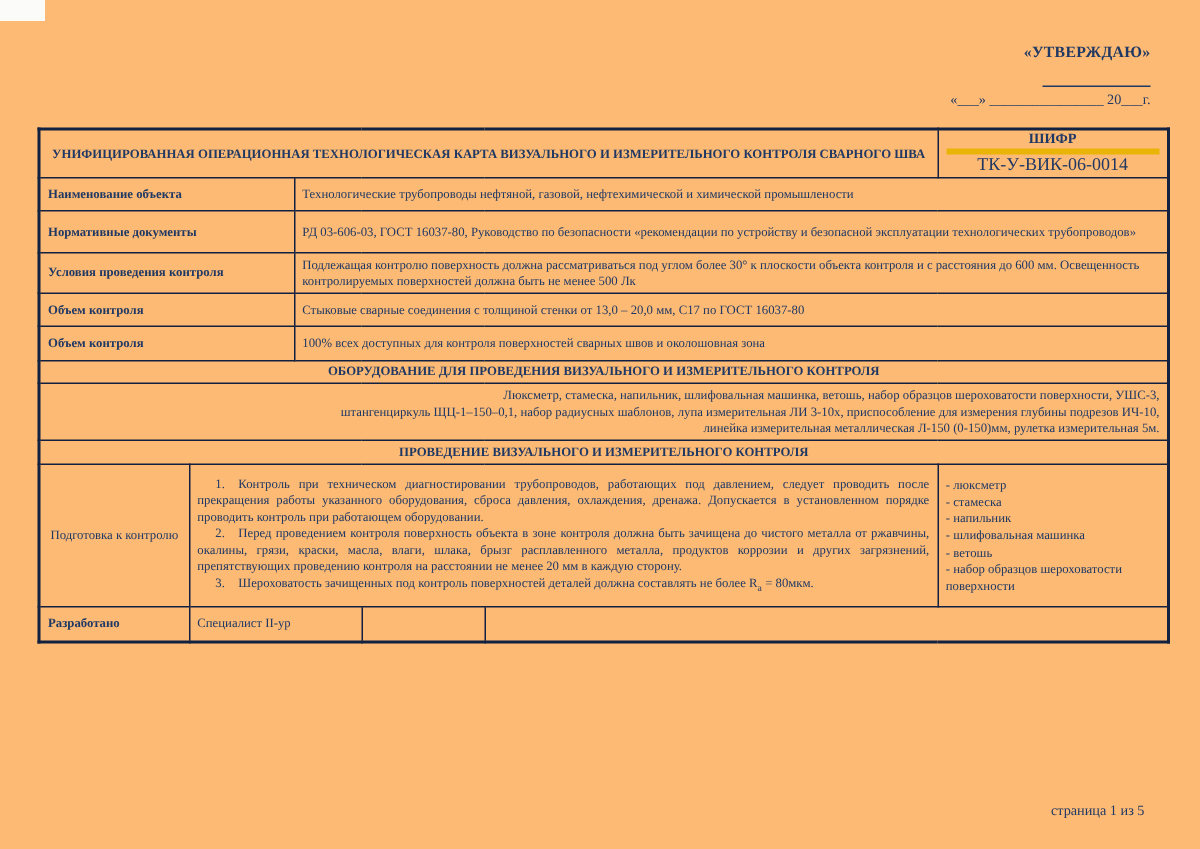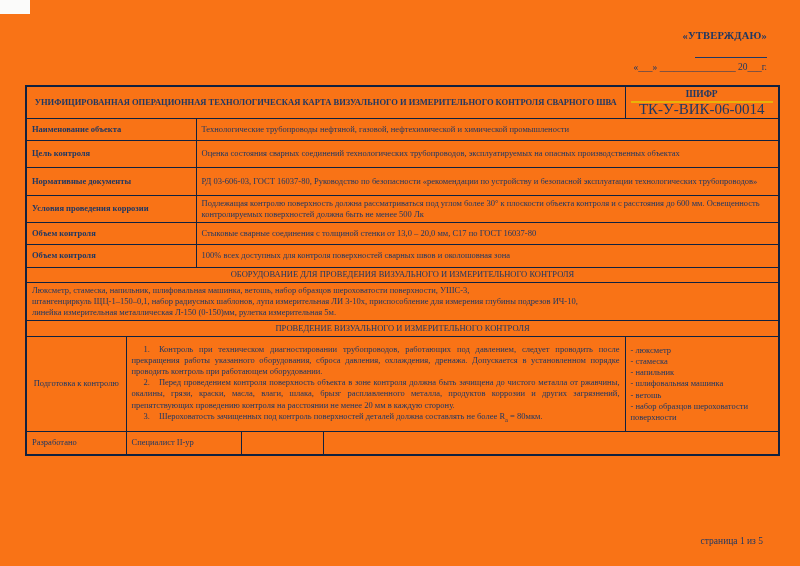--- a/index.html
+++ b/index.html
@@ -1,20 +1,20 @@
 <!DOCTYPE html>
 <html><head>
 <meta charset="utf-8">
 <style>
   * { box-sizing: border-box; }
   html,body { margin:0; padding:0; background:#fff; }
   .page {
     position: relative;
     width: 800px; height: 566px;
-    background: #f97316;
+    background: #fdba74;
     font-family: "Liberation Serif", serif;
     color: #1f3864;
     overflow: hidden;
   }
   .scan-artifact {
     position:absolute; left:0; top:0; width:30px; height:14px;
     background:#fbfbfa;
   }
   
   .approve-label {
@@ -38,38 +38,38 @@
   table.doc td {
     border:1px solid #11213f;
     padding:1px 5px;
     vertical-align:middle;
     font-size:8.5px; line-height:1.3;
     overflow:hidden;
   }
   td.title-cell { font-size:9.5px; font-weight:bold; text-align:center; line-height:1.35;margin-top:20px; }
   td.cipher-cell { padding:0; }
   .cipher-top {
-    height:15px; border-bottom:2px solid #eab308;
+    height:15px; border-bottom:4px solid #eab308;
     display:flex; align-items:center; justify-content:center;
     font-size:9.5px; font-weight:bold;text-align:center;
   }
   .cipher-bottom {
     height:14px; display:flex; align-items:center; justify-content:center;
-    font-size:15px;
+    font-size:12px;
   }
   td.row-label { font-weight:bold; }
-  td.sec-header { text-align:center; font-weight:normal; font-size:9.5px; }
-  td.equip-cell { text-align:left; padding:2px 8px; line-height:1.45; }
+  td.sec-header { text-align:center; font-weight:bold; font-size:9.5px; }
+  td.equip-cell { text-align:right; padding:2px 8px; line-height:1.45; }
   td.ops-header { text-align:center; font-weight:bold; vertical-align:middle; }
   td.op-name { text-align:center;margin-left:27px; }
   td.op-content { text-align:justify; vertical-align:middle; padding:2px 7px;margin-top:10px; }
   td.op-content p { margin:0; text-indent:12px; }
   td.op-content .num { margin-right:9px; }
   td.tools-cell { vertical-align:top; padding-top:3px; line-height:1.5; }
-  td.dev-label { font-weight:normal; }
+  td.dev-label { font-weight:bold; }
   sub { font-size:6.5px; }
   .page-footer {
     position:absolute; top:536px; right:37px;
     font-size:9.5px;
     margin-left:23px;
   }
 </style>
 </head>
 <body>
 
@@ -97,30 +97,26 @@
       <td class="cipher-cell">
         <div class="cipher-top">ШИФР</div>
         <div class="cipher-bottom">ТК-У-ВИК-06-0014</div>
       </td>
     </tr>
 
     <tr style="height:22px">
       <td class="row-label" colspan="2">Наименование объекта</td>
       <td colspan="4">Технологические трубопроводы нефтяной, газовой, нефтехимической и химической промышлености</td>
     </tr>
-    <tr style="height:27px">
-      <td class="row-label" colspan="2">Цель контроля</td>
-      <td colspan="4">Оценка состояния сварных соединений технологических трубопроводов, эксплуатируемых на опасных производственных объектах</td>
-    </tr>
     <tr style="height:28px">
       <td class="row-label" colspan="2">Нормативные документы</td>
       <td colspan="4">РД 03-606-03, ГОСТ 16037-80, Руководство по безопасности «рекомендации по устройству и безопасной эксплуатации технологических трубопроводов»</td>
     </tr>
     <tr style="height:27px">
-      <td class="row-label" colspan="2">Условия проведения коррозии</td>
+      <td class="row-label" colspan="2">Условия проведения контроля</td>
       <td colspan="4">Подлежащая контролю поверхность должна рассматриваться под углом более 30° к плоскости объекта контроля и  с расстояния до 600 мм. Освещенность контролируемых поверхностей должна быть не менее 500 Лк</td>
     </tr>
     <tr style="height:22px">
       <td class="row-label" colspan="2">Объем контроля</td>
       <td colspan="4">Стыковые сварные соединения с толщиной стенки от 13,0 – 20,0 мм, С17 по ГОСТ 16037-80</td>
     </tr>
     <tr style="height:23px">
       <td class="row-label" colspan="2">Объем контроля</td>
       <td colspan="4">100% всех доступных для контроля поверхностей сварных швов и околошовная зона</td>
     </tr>

